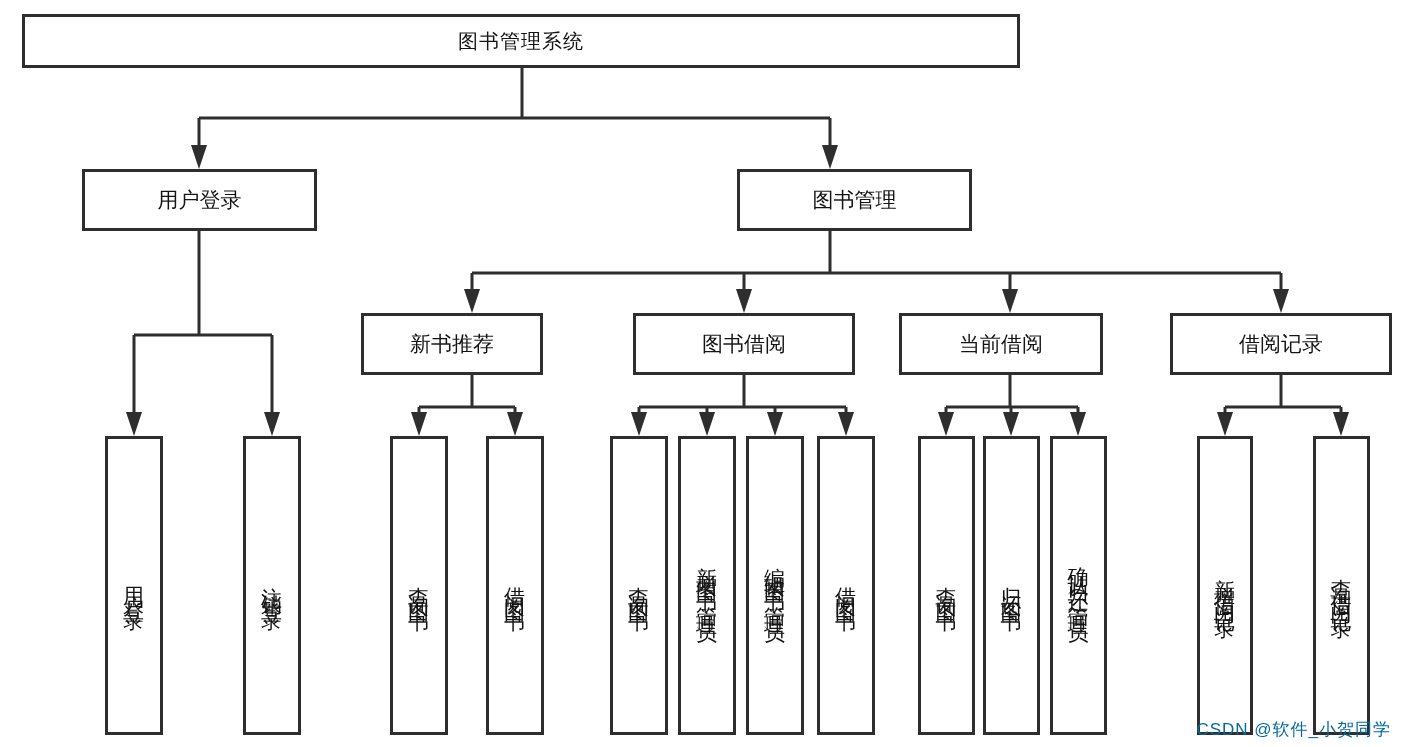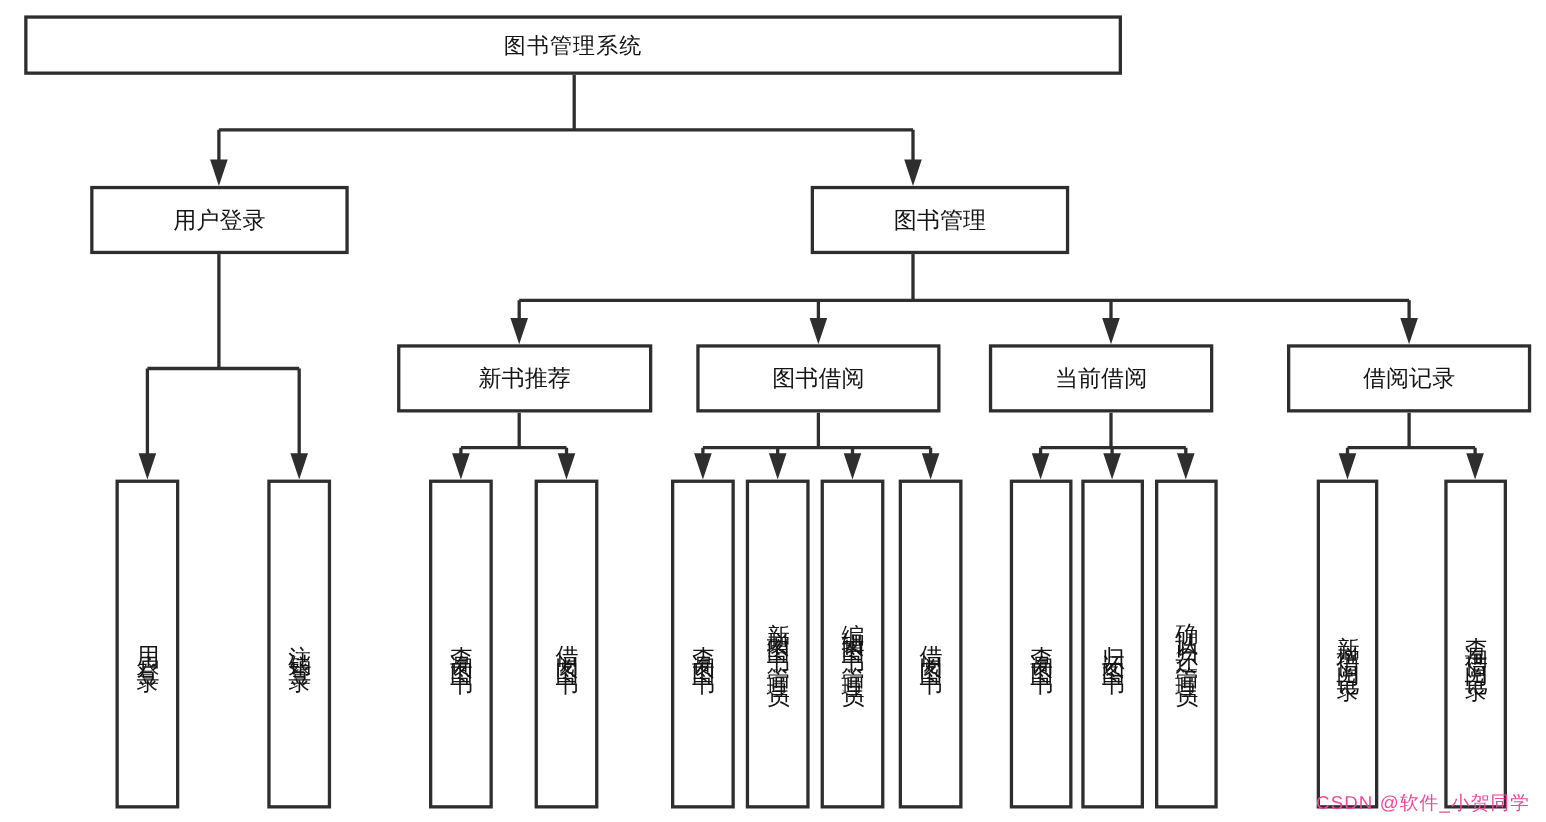--- a/index.html
+++ b/index.html
@@ -17,40 +17,40 @@
   .h{font-size:21px;}
   .root-node{font-size:20px;letter-spacing:1px;}
   .v{
     writing-mode:vertical-rl;text-orientation:mixed;
     font-size:21px;letter-spacing:8px;line-height:1;
   }
   
   .p-root{left:22px;top:14px;width:998px;height:54px;}
   .p-user-login{left:82px;top:169px;width:235px;height:62px;}
   .p-book-mgmt{left:712px;top:169px;width:235px;height:62px;margin-left:25px;}
-  .p-nbr{left:361px;top:313px;width:232px;height:62px;}
+  .p-nbr{left:361px;top:313px;width:182px;height:62px;}
   .p-bb{left:633px;top:313px;width:222px;height:62px;font-family:Liberation Mono, monospace;}
   .p-cb{left:899px;top:313px;width:204px;height:62px;}
   .p-br{left:1170px;top:313px;width:222px;height:62px;}
   .p-leaf-login{left:105px;top:436px;width:58px;height:299px;}
   .p-leaf-logout{left:243px;top:436px;width:58px;height:299px;}
   .p-nbr-query{left:390px;top:436px;width:58px;height:299px;}
   .p-nbr-borrow{left:486px;top:436px;width:58px;height:299px;}
   .p-bb-query{left:610px;top:436px;width:58px;height:299px;}
   .p-bb-add{left:678px;top:436px;width:58px;height:299px;}
   .p-bb-edit{left:746px;top:436px;width:58px;height:299px;}
   .p-bb-borrow{left:817px;top:436px;width:58px;height:299px;}
   .p-cb-query{left:918px;top:436px;width:57px;height:299px;}
   .p-cb-return{left:983px;top:436px;width:57px;height:299px;}
   .p-cb-confirm{left:1050px;top:436px;width:57px;height:299px;}
   .p-br-add{left:1197px;top:436px;width:56px;height:299px;}
   .p-br-query{left:1313px;top:436px;width:57px;height:299px;}
   .watermark{
     position:absolute;right:14px;bottom:6px;
-    font-size:17px;color:#ec4899;letter-spacing:1px;
+    font-size:17px;color:#0369a1;letter-spacing:1px;
   }
 </style>
 </head>
 <body>
 
 <div class="canvas">
 
   <svg class="wires" viewBox="0 0 1405 747" xmlns="http://www.w3.org/2000/svg" aria-hidden="true">
 
     <path d="M522 68 V118 M199 118 H830 M199 118 V152 M830 118 V152" stroke="#2e2e2e" stroke-width="3" fill="none"></path>

